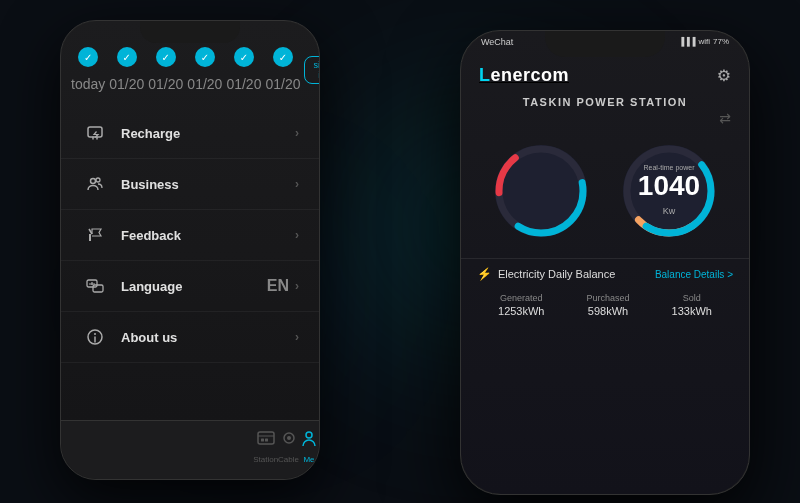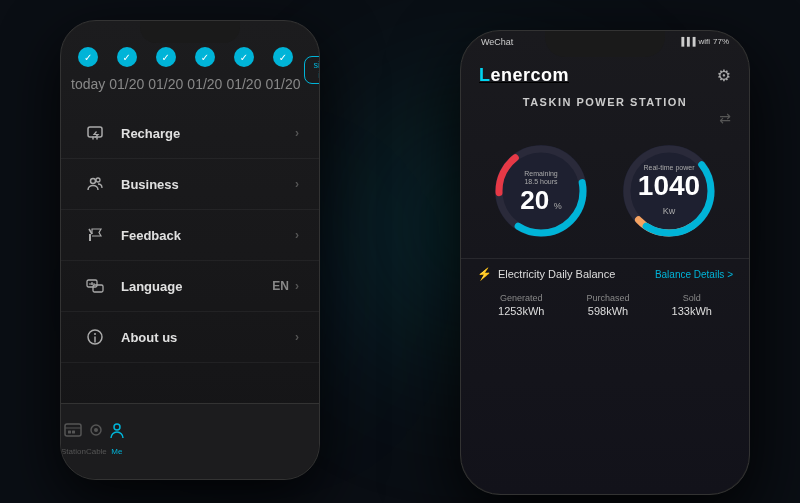--- a/index.html
+++ b/index.html
@@ -150,21 +150,21 @@
     }
 
     .menu-label {
       color: #e0e0e0;
       font-size: 13px;
       flex: 1;
     }
 
     .menu-value {
       color: #888;
-      font-size: 12px;
+      font-size: 16px;
       margin-right: 6px;
     }
 
     .menu-arrow {
       color: #555;
       font-size: 12px;
     }
 
     .logout-btn {
       display: block;
@@ -174,26 +174,26 @@
       padding: 20px;
       cursor: pointer;
     }
 
     
     .tab-bar {
       position: absolute;
       bottom: 0;
       left: 0;
       right: 0;
-      height: 76px;
+      height: 59px;
       background: #1c1c1e;
       border-top: 1px solid #333;
       display: flex;
       align-items: center;
-      justify-content: flex-start;
+      justify-content: flex-end;
       padding-bottom: 8px;
     }
 
     .tab-item {
       display: flex;
       flex-direction: column;
       align-items: center;
       gap: 2px;
       cursor: pointer;
     }
@@ -606,26 +606,20 @@
           <svg class="gauge-svg" viewBox="0 0 110 110">
 
             <circle cx="55" cy="55" r="46" fill="#1e2030" stroke="none"></circle>
 
             <circle cx="55" cy="55" r="42" fill="none" stroke="#2a2a3a" stroke-width="7"></circle>
 
             <circle cx="55" cy="55" r="42" fill="none" stroke="#e63946" stroke-width="7" stroke-dasharray="40 225" stroke-dashoffset="-130" stroke-linecap="round"></circle>
 
             <circle cx="55" cy="55" r="42" fill="none" stroke="#00b4d8" stroke-width="7" stroke-dasharray="100 165" stroke-dashoffset="10" stroke-linecap="round"></circle>
           </svg>
-          <div class="gauge-center-text" style="top:50%;left:50%;transform:translate(-50%,-50%);text-align:center;">
-            <span class="gauge-remaining-label">Remaining</span>
-            <span class="gauge-remaining-label">18.5 hours</span>
-            <span class="gauge-value-big">20</span>
-            <span class="gauge-unit">%</span>
-          </div>
         </div>
 
         <div class="gauge-container" style="position:relative;">
           <svg class="gauge-svg" viewBox="0 0 110 110">
 
             <circle cx="55" cy="55" r="46" fill="#1e2030" stroke="none"></circle>
 
             <circle cx="55" cy="55" r="42" fill="none" stroke="#2a2a3a" stroke-width="7"></circle>
 
             <circle cx="55" cy="55" r="42" fill="none" stroke="#f4a261" stroke-width="7" stroke-dasharray="60 205" stroke-dashoffset="-40" stroke-linecap="round"></circle>

